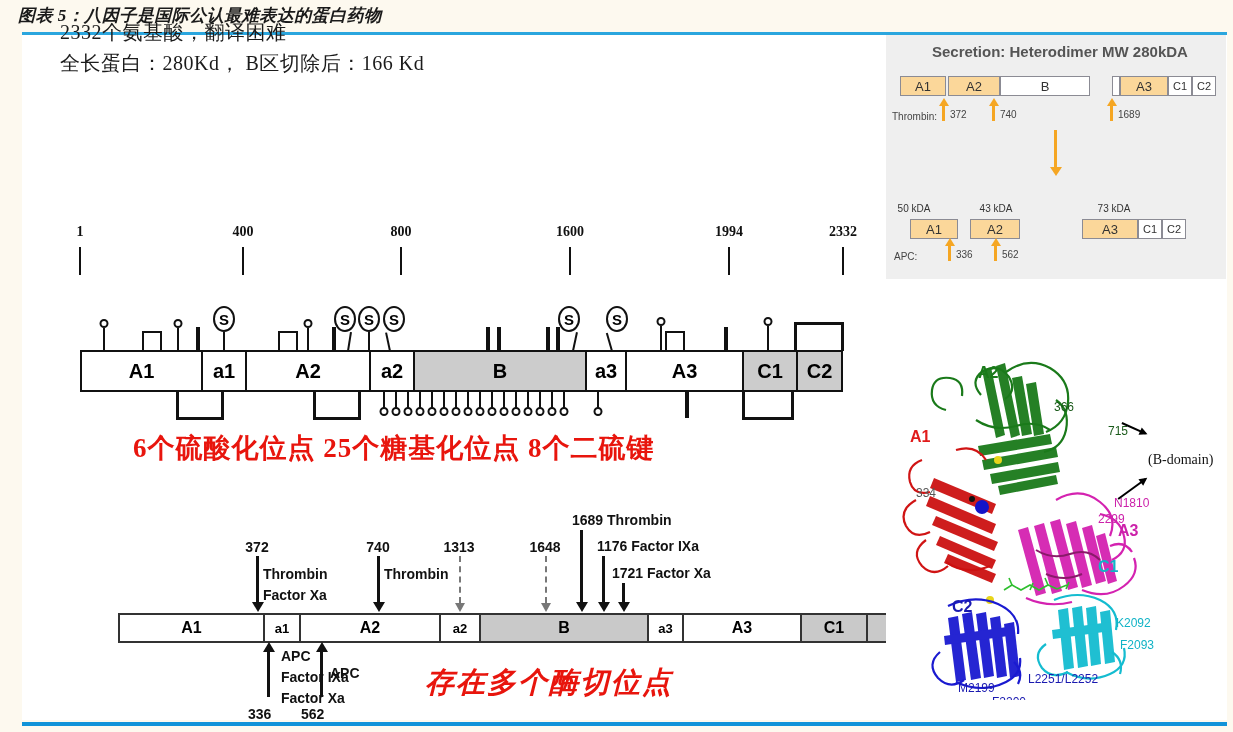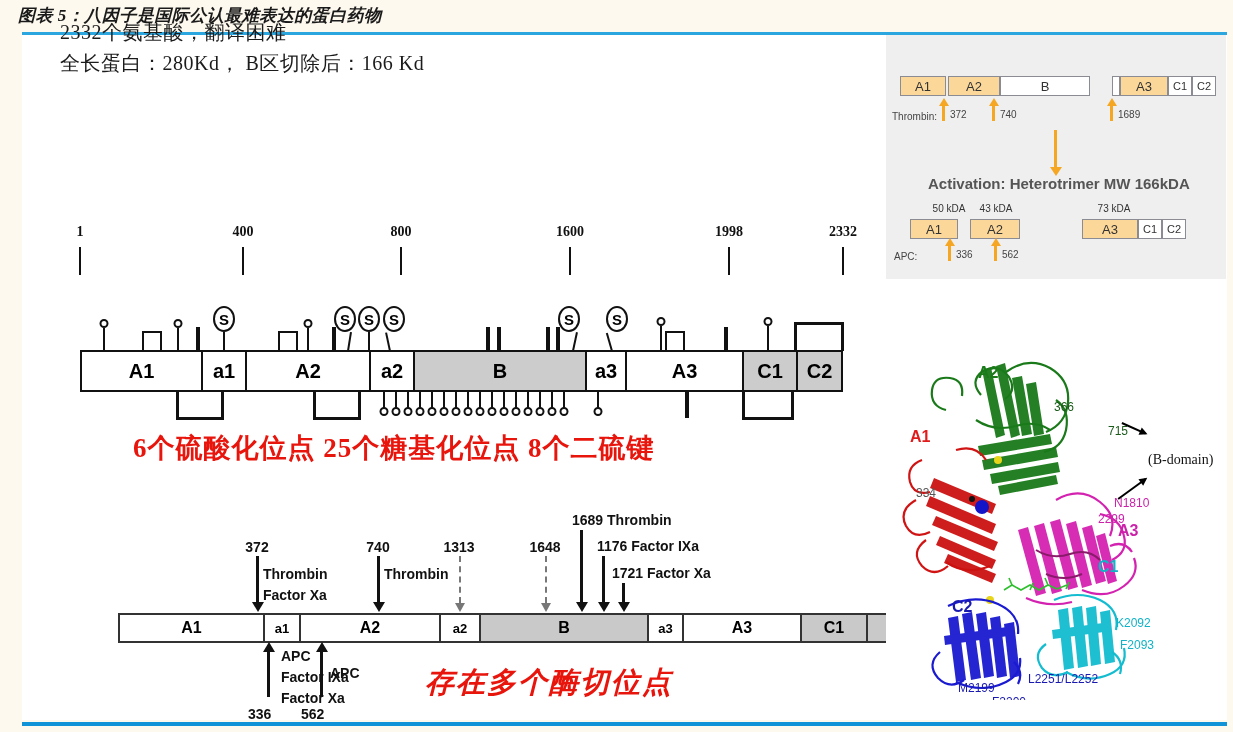--- a/index.html
+++ b/index.html
@@ -187,21 +187,21 @@
 <div id="intro">
   <div>2332个氨基酸，翻译困难</div>
   <div>全长蛋白：280Kd， B区切除后：166 Kd</div>
 </div>
 
 <div id="ruler">
   <div class="ruler-label" style="left:80px;top:224px">1</div>
   <div class="ruler-label" style="left:243px;top:224px">400</div>
   <div class="ruler-label" style="left:401px;top:224px">800</div>
   <div class="ruler-label" style="left:570px;top:224px">1600</div>
-  <div class="ruler-label" style="left:729px;top:224px">1998</div>
+  <div class="ruler-label" style="left:729px;top:224px">1994</div>
   <div class="ruler-label" style="left:843px;top:224px">2332</div>
 
   <div class="ruler-tick" style="left:80px;top:247px"></div>
   <div class="ruler-tick" style="left:243px;top:247px"></div>
   <div class="ruler-tick" style="left:401px;top:247px"></div>
   <div class="ruler-tick" style="left:570px;top:247px"></div>
   <div class="ruler-tick" style="left:729px;top:247px"></div>
   <div class="ruler-tick" style="left:843px;top:247px"></div>
 </div>
 
@@ -401,42 +401,42 @@
   <div class="cl-num left" style="left:248px;top:706px">336</div>
 
   <div class="arrow-up" style="left:320px;top:651px;height:46px"></div>
   <div class="cl-txt" style="left:330px;top:665px">APC</div>
   <div class="cl-num left" style="left:301px;top:706px">562</div>
 </div>
 
 <div id="red-line-2">存在多个酶切位点</div>
 
 <div id="panel-right">
+  <div class="pr-title" style="left:46px;top:8px">Secretion: Heterodimer  MW 280kDA</div>
 
   <div class="pbox or" style="left:14px;top:41px;width:46px">A1</div>
   <div class="pbox or" style="left:62px;top:41px;width:52px">A2</div>
   <div class="pbox" style="left:114px;top:41px;width:90px">B</div>
   <div class="pbox" style="left:226px;top:41px;width:8px"></div>
   <div class="pbox or" style="left:234px;top:41px;width:48px">A3</div>
   <div class="pbox sm" style="left:282px;top:41px;width:24px">C1</div>
   <div class="pbox sm" style="left:306px;top:41px;width:24px">C2</div>
 
   <div class="pr-small" style="left:6px;top:76px">Thrombin:</div>
   <div class="oarrow" style="left:56px;top:70px;height:16px"></div>
   <div class="pr-small" style="left:64px;top:74px">372</div>
   <div class="oarrow" style="left:106px;top:70px;height:16px"></div>
   <div class="pr-small" style="left:114px;top:74px">740</div>
   <div class="oarrow" style="left:224px;top:70px;height:16px"></div>
   <div class="pr-small" style="left:232px;top:74px">1689</div>
 
   <div class="oarrow down" style="left:168px;top:95px;height:38px"></div>
 
-  <div class="pr-title" style="left:42px;top:140px">Activation: Heterotrimer  MW 166kDA</div>
-
-  <div class="pr-kda" style="left:63px;top:168px">50 kDA</div>
+
+  <div class="pr-kda" style="left:28px;top:168px">50 kDA</div>
   <div class="pr-kda" style="left:110px;top:168px">43 kDA</div>
   <div class="pr-kda" style="left:228px;top:168px">73 kDA</div>
 
   <div class="pbox or" style="left:24px;top:184px;width:48px">A1</div>
   <div class="pbox or" style="left:84px;top:184px;width:50px">A2</div>
   <div class="pbox or" style="left:196px;top:184px;width:56px">A3</div>
   <div class="pbox sm" style="left:252px;top:184px;width:24px">C1</div>
   <div class="pbox sm" style="left:276px;top:184px;width:24px">C2</div>
 
   <div class="pr-small" style="left:8px;top:216px">APC:</div>

